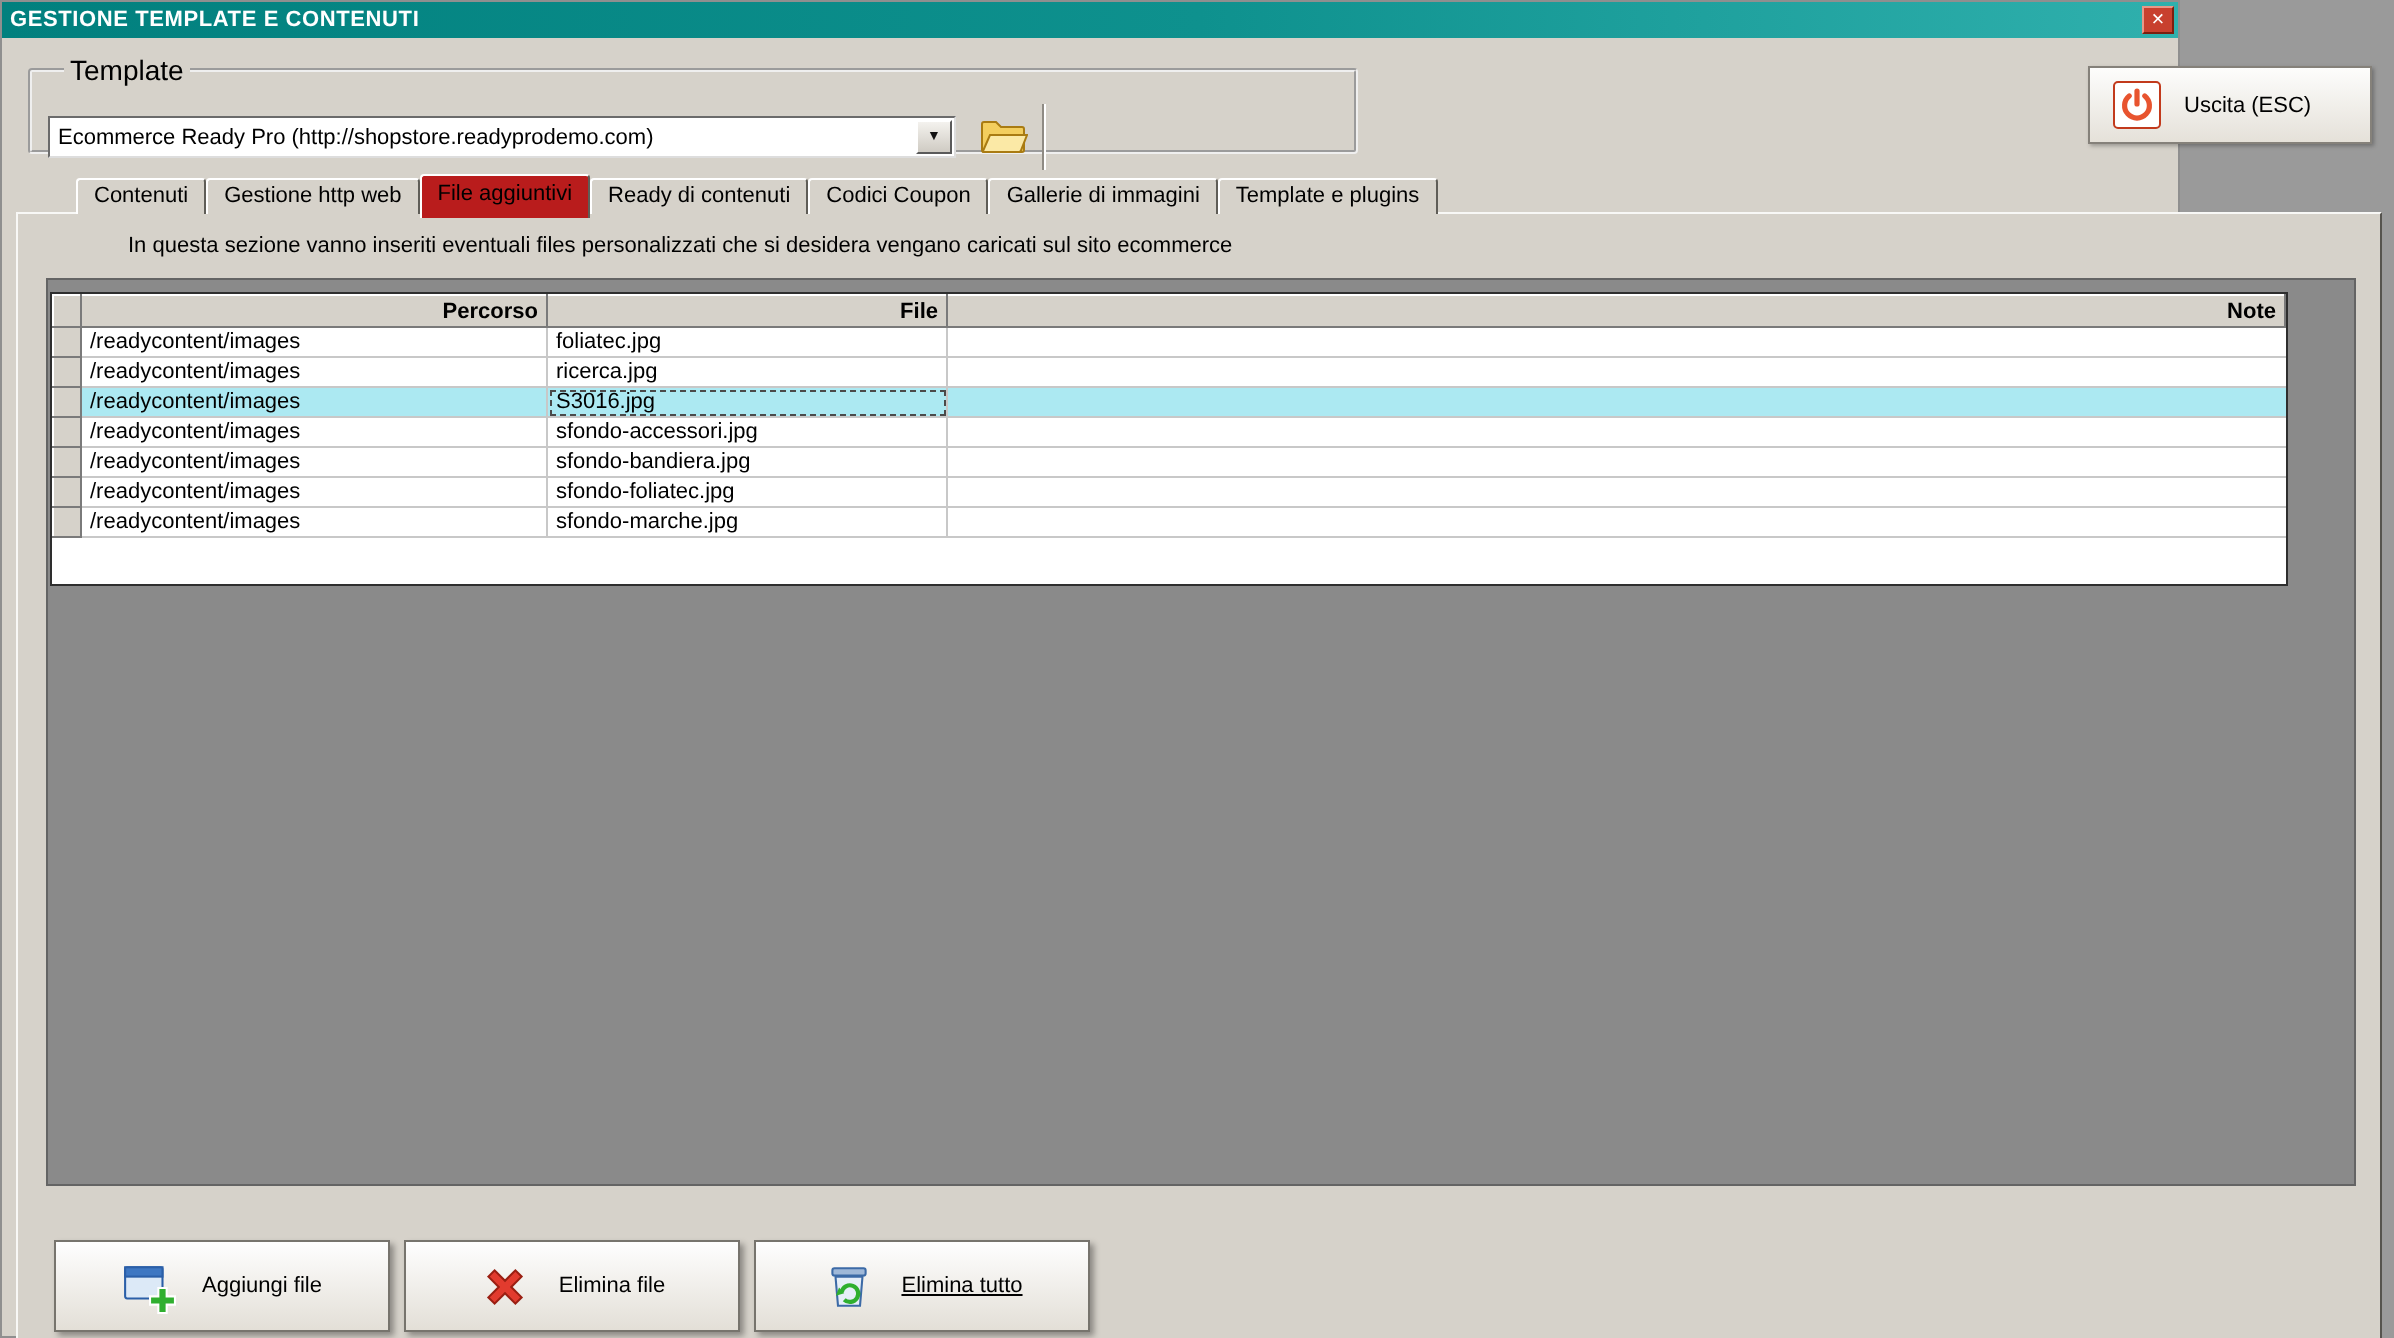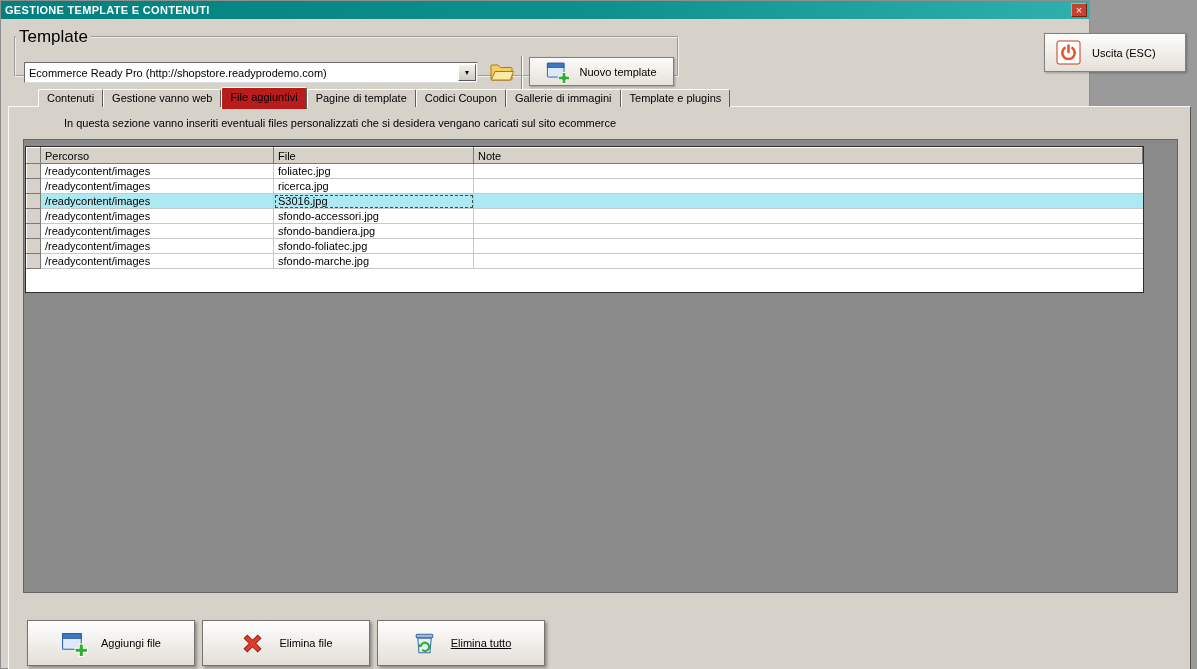--- a/index.html
+++ b/index.html
@@ -24,21 +24,21 @@
     background:#C8402E; color:#fff; font-size:11px; line-height:12px; text-align:center;
     border:1px solid; border-color:#E89888 #7A1F10 #7A1F10 #E89888; cursor:default;
   }
   .body { position:absolute; top:18px; left:0; right:0; bottom:0; background:#D6D2CA; }
 
   
   fieldset.template-group {
     position:absolute; left:13px; top:8px; width:665px; height:50px;
     border:2px groove #EFEFEF; border-radius:2px;
   }
-  fieldset.template-group legend { font-size:17px; padding:0 3px; margin-left:0; }
+  fieldset.template-group legend { font-size:14px; padding:0 3px; margin-left:16px; }
   .combo {
     position:absolute; left:8px; top:15px; width:454px; height:21px;
     background:#fff; border:1px solid; border-color:#6b6b6b #ddd #ddd #6b6b6b;
     display:flex; align-items:center;
   }
   .combo-text { flex:1; padding:0 4px; white-space:nowrap; overflow:hidden; }
   .combo-btn {
     width:18px; height:17px; margin-right:1px; flex:0 0 18px;
     background:linear-gradient(#F4F2EE,#CFCBC3);
     border:1px solid; border-color:#fff #5a5a5a #5a5a5a #fff;
@@ -95,21 +95,21 @@
   .grid-panel {
     position:absolute; left:14px; top:32px; width:1155px; height:454px;
     background:#8A8A8A; border:1px solid #646464;
   }
   .grid-box {
     position:absolute; left:1px; top:6px; width:1119px; height:147px;
     background:#fff; border:1px solid #2e2e2e; overflow:hidden;
   }
   table.grid { width:100%; border-collapse:collapse; table-layout:fixed; font-size:11px; }
   table.grid th {
-    height:16px; background:#D6D2CA; font-weight:normal; text-align:left;
+    height:16px; background:#D6D2CA; font-weight:bold; text-align:right;
     padding:0 4px; overflow:hidden; white-space:nowrap;
     border:1px solid; border-color:#FFFFFF #7a7a7a #7a7a7a #FFFFFF;
   }
   table.grid th.rowsel, table.grid td.rowsel {
     background:#D6D2CA; padding:0;
     border:1px solid; border-color:#FFFFFF #7a7a7a #7a7a7a #FFFFFF;
   }
   table.grid td {
     height:15px; padding:0 4px; white-space:nowrap; overflow:hidden;
     border-right:1px solid #C8C8C8; border-bottom:1px solid #C8C8C8;
@@ -164,48 +164,38 @@
         <span>
           <svg width="24" height="20" viewBox="0 0 24 20">
             <path d="M1 17 L1 4 Q1 3 2 3 L8 3 L10.5 5.5 L21 5.5 Q22 5.5 22 6.5 L22 17 Q22 18 21 18 L2 18 Q1 18 1 17 Z" fill="#F3CE5E" stroke="#A97B12"></path>
             <path d="M1.5 17.5 L5 9.5 L23.5 9.5 L20.5 17.2 Q20.2 18 19.3 18 L2 18 Q1.2 18 1.5 17.5 Z" fill="#FBE9A6" stroke="#A97B12"></path>
           </svg>
         </span>
       </button>
 
       <div class="toolbar-separator"></div>
 
-      <button class="new-template-button">
-        <span>
-          <svg width="24" height="24" viewBox="0 0 26 26">
-            <rect x="1.5" y="3.5" width="18" height="15" rx="1" fill="#DCE9F7" stroke="#2B5FA8"></rect>
-            <rect x="1.5" y="3.5" width="18" height="4.5" fill="#3E77C2" stroke="#2B5FA8"></rect>
-            <path d="M17.5 13.5 h4 v4 h4 v4 h-4 v4 h-4 v-4 h-4 v-4 h4 z" fill="#2FAF2F" stroke="#FFFFFF" stroke-width="1"></path>
-          </svg>
-        </span>
-        <span>Nuovo template</span>
-      </button>
     </fieldset>
 
     <button class="exit-button">
       <span>
         <svg width="25" height="25" viewBox="0 0 25 25">
           <rect x="1" y="1" width="23" height="23" rx="2" fill="#FFFFFF" stroke="#C23A1C"></rect>
           <path d="M12.5 5.5 v6.5" stroke="#E8542F" stroke-width="2.6" stroke-linecap="round"></path>
           <path d="M8.6 8 a6.2 6.2 0 1 0 7.8 0" stroke="#E8542F" stroke-width="2.6" fill="none" stroke-linecap="round"></path>
         </svg>
       </span>
       <span>Uscita (ESC)</span>
     </button>
 
     <div class="tab-strip">
         <div class="tab">Contenuti</div>
-        <div class="tab">Gestione vanno web</div>
+        <div class="tab">Gestione http web</div>
         <div class="tab active">File aggiuntivi</div>
-        <div class="tab">Pagine di template</div>
+        <div class="tab">Ready di contenuti</div>
         <div class="tab">Codici Coupon</div>
         <div class="tab">Gallerie di immagini</div>
         <div class="tab">Template e plugins</div>
       </div>
 
     <div class="tab-panel">
       <div class="info-text">In questa sezione vanno inseriti eventuali files personalizzati che si desidera vengano caricati sul sito ecommerce</div>
 
       <div class="grid-panel">
         <div class="grid-box">

